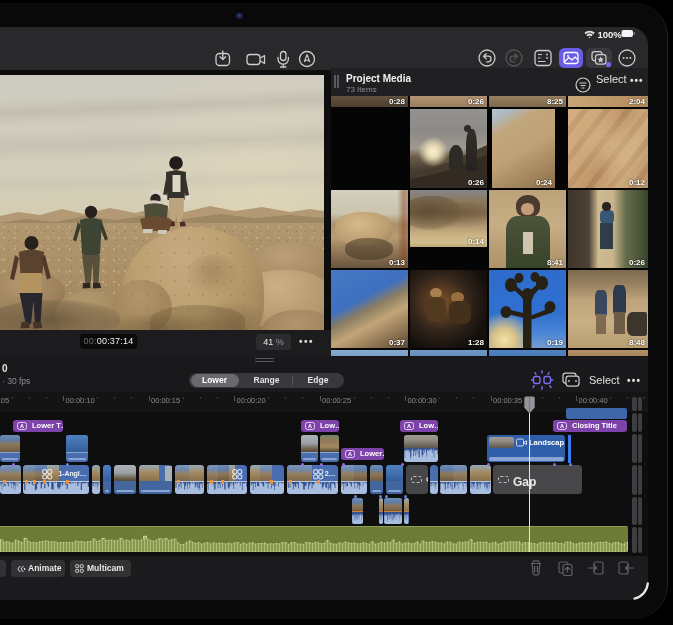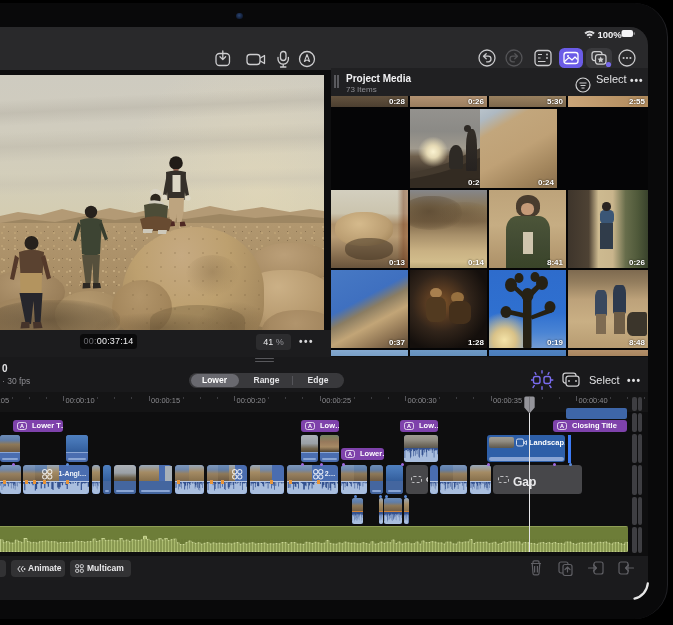--- a/index.html
+++ b/index.html
@@ -165,44 +165,48 @@
 <div class="abs" style="left:265px;top:5px;font-size:11px;color:#e2e2e4;">Select</div>
 <div class="abs" style="left:299px;top:7px;font-size:10px;letter-spacing:1px;font-weight:700;color:#e2e2e4;">•••</div>
 </div>
 <div class="abs" style="left:331px;top:69px;width:77px;height:11px;overflow:hidden;background:linear-gradient(180deg,#63523e,#4c3f30);">
       <div class="abs" style="right:3px;bottom:1px;font-size:8px;font-weight:600;color:#fff;text-shadow:0 0 2px rgba(0,0,0,0.9);">0:28</div>
     </div>
 <div class="abs" style="left:410px;top:69px;width:77px;height:11px;overflow:hidden;background:linear-gradient(180deg,#b29272,#9a7d5e);">
       <div class="abs" style="right:3px;bottom:1px;font-size:8px;font-weight:600;color:#fff;text-shadow:0 0 2px rgba(0,0,0,0.9);">0:26</div>
     </div>
 <div class="abs" style="left:489px;top:69px;width:77px;height:11px;overflow:hidden;background:linear-gradient(180deg,#99805f,#7d684c);">
-      <div class="abs" style="right:3px;bottom:1px;font-size:8px;font-weight:600;color:#fff;text-shadow:0 0 2px rgba(0,0,0,0.9);">5:30</div>
+      <div class="abs" style="right:3px;bottom:1px;font-size:8px;font-weight:600;color:#fff;text-shadow:0 0 2px rgba(0,0,0,0.9);">8:25</div>
     </div>
 <div class="abs" style="left:568px;top:69px;width:80px;height:11px;overflow:hidden;background:linear-gradient(90deg,#caa578,#b08a5c);">
-      <div class="abs" style="right:3px;bottom:1px;font-size:8px;font-weight:600;color:#fff;text-shadow:0 0 2px rgba(0,0,0,0.9);">2:55</div>
+      <div class="abs" style="right:3px;bottom:1px;font-size:8px;font-weight:600;color:#fff;text-shadow:0 0 2px rgba(0,0,0,0.9);">2:04</div>
     </div>
 <div class="abs" style="left:410px;top:82px;width:77px;height:79px;overflow:hidden;background:radial-gradient(circle at 30% 54%, #fbf3d2 0%, #e5d9b4 9%, rgba(229,217,180,0) 22%),linear-gradient(180deg,#94928e 0%,#8b8a86 28%,#a09a8e 50%,#6e5f4c 60%,#4a3f33 76%,#352c25 100%);">
       <svg class="abs" style="left:0;top:0" width="77" height="79" viewBox="0 0 77 79">
         <path d="M0,79 L0,64 C20,60 34,56 46,50 L77,36 L77,79 Z" fill="#443a2e"></path>
         <path d="M0,79 L0,70 C22,66 40,62 56,54 L77,46 L77,79 Z" fill="#332b22"></path>
       </svg>
       <div class="abs" style="left:56px;top:20px;width:11px;height:42px;background:linear-gradient(180deg,#332e28,#262220);border-radius:40% 40% 8% 8%;"></div>
       <div class="abs" style="left:53.5px;top:16px;width:7px;height:7px;background:#2e2a26;border-radius:50%;"></div>
       <div class="abs" style="left:39px;top:36px;width:14px;height:24px;background:#2e2a25;border-radius:48% 48% 12% 12%;"></div>
       <div class="abs" style="right:3px;bottom:1px;font-size:8px;font-weight:600;color:#fff;text-shadow:0 0 2px rgba(0,0,0,0.9);">0:26</div>
     </div>
-<div class="abs" style="left:480px;top:82px;width:77px;height:79px;overflow:hidden;background:linear-gradient(150deg,#b9c3cb 0%,#aeb9c2 10%,#c2a67c 24%,#bfa176 52%,#a3865d 78%,#8a6f4c 100%);">
+<div class="abs" style="left:492px;top:82px;width:63px;height:79px;overflow:hidden;background:linear-gradient(150deg,#b9c3cb 0%,#aeb9c2 10%,#c2a67c 24%,#bfa176 52%,#a3865d 78%,#8a6f4c 100%);">
       <div class="abs" style="right:3px;bottom:1px;font-size:8px;font-weight:600;color:#fff;text-shadow:0 0 2px rgba(0,0,0,0.9);">0:24</div>
+    </div>
+<div class="abs" style="left:568px;top:82px;width:80px;height:79px;overflow:hidden;background:linear-gradient(115deg,#d0aa7c 0%,#c9a273 28%,#b78d60 50%,#cca87a 72%,#b08a5c 100%);">
+      <div class="abs" style="left:0;top:0;width:80px;height:79px;background:radial-gradient(circle at 55% 45%, rgba(244,220,180,0.35) 0%, rgba(0,0,0,0) 55%),repeating-linear-gradient(128deg,rgba(240,214,176,0.10) 0 11px,rgba(110,80,48,0.10) 11px 17px);"></div>
+      <div class="abs" style="right:3px;bottom:1px;font-size:8px;font-weight:600;color:#fff;text-shadow:0 0 2px rgba(0,0,0,0.9);">0:12</div>
     </div>
 <div class="abs" style="left:331px;top:163px;width:77px;height:78px;overflow:hidden;background:linear-gradient(90deg, rgba(0,0,0,0) 0 86%, rgba(122,62,30,0.45) 94%, rgba(150,80,40,0.4) 100%),linear-gradient(180deg,#d3cfbf 0%,#cbc4ae 30%,#ad916c 44%,#b89c75 60%,#846b4d 86%,#69543c 100%);">
       <div class="abs" style="left:4px;top:22px;width:58px;height:34px;border-radius:45%;background:radial-gradient(ellipse at 42% 35%,#d5ba8c 0%,#bb9e72 60%,#96794f 100%);"></div>
       <div class="abs" style="left:14px;top:48px;width:48px;height:22px;border-radius:45%;background:rgba(60,46,30,0.5);"></div>
       <div class="abs" style="right:3px;bottom:1px;font-size:8px;font-weight:600;color:#fff;text-shadow:0 0 2px rgba(0,0,0,0.9);">0:13</div>
     </div>
-<div class="abs" style="left:410px;top:163px;width:77px;height:78px;overflow:hidden;background:linear-gradient(180deg,#85868a 0%,#8a7757 22%,#80694a 40%,#a8906a 58%,#c9b183 78%,#d2bd8c 92%,#bba878 100%);">
+<div class="abs" style="left:410px;top:163px;width:77px;height:57px;overflow:hidden;background:linear-gradient(180deg,#85868a 0%,#8a7757 22%,#80694a 40%,#a8906a 58%,#c9b183 78%,#d2bd8c 92%,#bba878 100%);">
       <div class="abs" style="left:-8px;top:6px;width:60px;height:34px;border-radius:45%;background:radial-gradient(ellipse at 45% 45%, rgba(86,68,46,0.75) 0%, rgba(86,68,46,0.35) 60%, rgba(0,0,0,0) 78%);"></div>
       <div class="abs" style="left:30px;top:12px;width:50px;height:26px;border-radius:45%;background:radial-gradient(ellipse at 45% 45%, rgba(105,85,58,0.55) 0%, rgba(0,0,0,0) 75%);"></div>
       <div class="abs" style="right:3px;bottom:1px;font-size:8px;font-weight:600;color:#fff;text-shadow:0 0 2px rgba(0,0,0,0.9);">0:14</div>
     </div>
 <div class="abs" style="left:489px;top:163px;width:77px;height:78px;overflow:hidden;background:linear-gradient(180deg,#bda37a 0%,#c6ad83 45%,#ad9168 100%);">
       <div class="abs" style="left:27px;top:5px;width:24px;height:22px;background:#493c2e;border-radius:48% 48% 40% 40%;"></div>
       <div class="abs" style="left:32px;top:13px;width:13px;height:12px;background:#c59a78;border-radius:46%;"></div>
       <div class="abs" style="left:17px;top:26px;width:44px;height:53px;background:linear-gradient(180deg,#4c5539 0%,#414a32 55%,#394428 100%);border-radius:26% 26% 0 0;"></div>
       <div class="abs" style="left:34px;top:42px;width:10px;height:22px;background:#cfc5ae;"></div>
       <div class="abs" style="right:3px;bottom:1px;font-size:8px;font-weight:600;color:#fff;text-shadow:0 0 2px rgba(0,0,0,0.9);">8:41</div>

